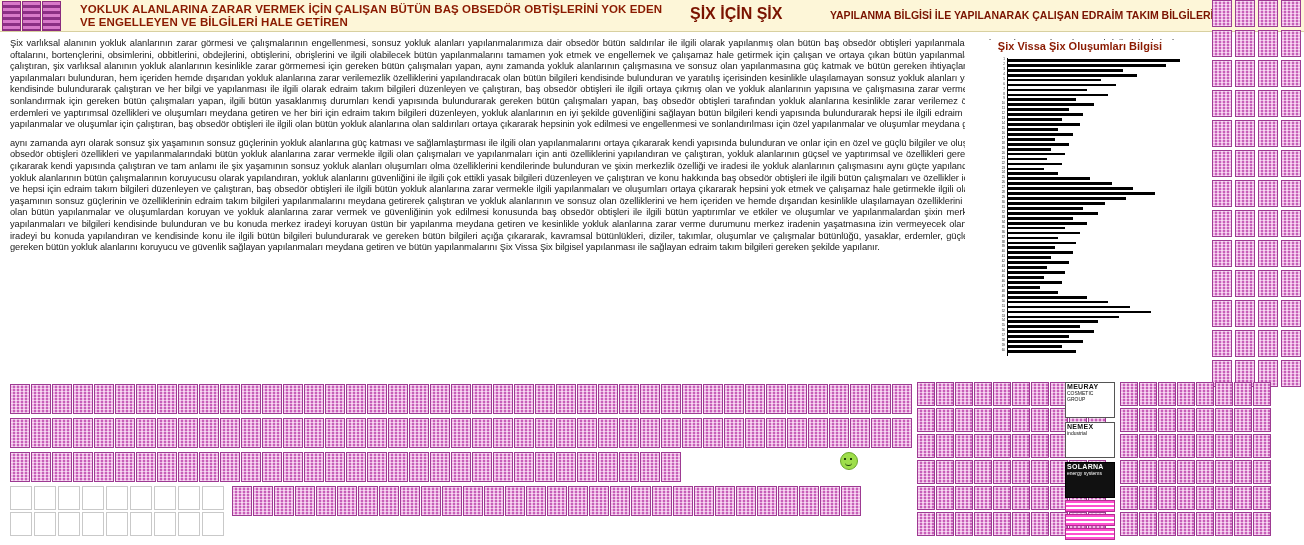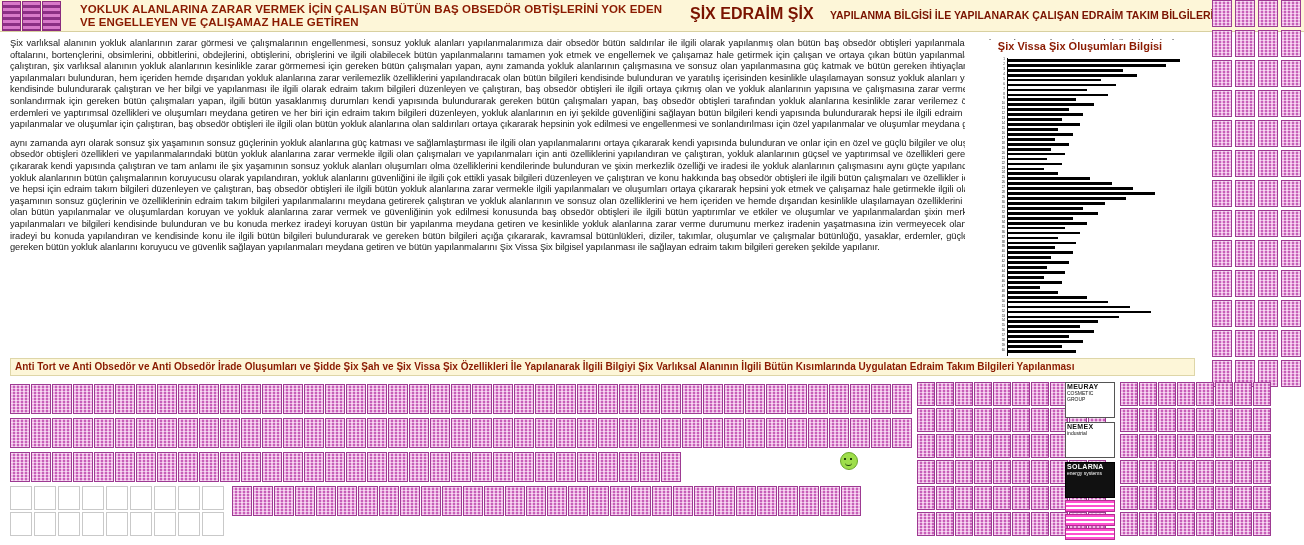--- a/index.html
+++ b/index.html
@@ -153,22 +153,22 @@
 <body>
 
 <div class="page">
 
   <div class="header">
     <div class="hdr-thumbs">
       <div class="t"></div>
       <div class="t"></div>
       <div class="t"></div>
     </div>
-    <div class="hdr-title">YOKLUK ALANLARINA ZARAR VERMEK İÇİN ÇALIŞAN BÜTÜN BAŞ OBSEDÖR OBTİŞLERİNİ YOK EDEN VE ENGELLEYEN VE ÇALIŞAMAZ HALE GETİREN</div>
-    <div class="hdr-mid">ŞİX EDRAİM ŞİX</div>
+    <div class="hdr-title">YOKLUK ALANLARINA ZARAR VERMEK İÇİN ÇALIŞAN BÜTÜN BAŞ OBSEDÖR OBTİŞLERİNİ YOK EDEN VE ENGELLEYEN VE BİLGİLERİ HALE GETİREN</div>
+    <div class="hdr-mid">ŞİX İÇİN ŞİX</div>
     <div class="hdr-right">YAPILANMA BİLGİSİ İLE YAPILANARAK ÇALIŞAN EDRAİM TAKIM BİLGİLERİ</div>
   </div>
 
   <div class="textcol">
     <p class="para">Şix varlıksal alanının yokluk alanlarının zarar görmesi ve çalışmalarının engellenmesi, sonsuz yokluk alanları yapılanmalarımıza dair obsedör bütün saldırılar ile ilgili olarak yapılanmış olan bütün baş obsedör obtişleri yapılanmalarını, oluşumlarını, çalışmalarını, obdejlerini, obdanlarını, oftalarını, bortençlerini, obsimlerini, obbitlerini, obdejlerini, obtişlerini, obrişlerini ve ilgili olabilecek bütün yapılanmalarını tamamen yok etmek ve engellemek ve çalışamaz hale getirmek için çalışan ve ortaya çıkan bütün yapılanmalar ve özellikler için edraim takım bilgileri düzenleyen ve çalıştıran, şix varlıksal alanının yokluk alanlarının kesinlikle zarar görmemesi için gereken bütün çalışmaları yapan, aynı zamanda yokluk alanlarının çalışmasına ve sonsuz olan yapılanmasına güç katmak ve bütün gereken ihtiyaçlarını karşılamak için kendisinde gereken bütün bilgileri ve yapılanmaları bulunduran, hem içeriden hemde dışarıdan yokluk alanlarına zarar verilemezlik özelliklerini yapılandıracak olan bütün bilgileri kendisinde bulunduran ve yaratılış içerisinden kesinlikle ulaşılamayan sonsuz yokluk alanları yapılanmaları için gereken bütün bilgileri ve yapılanmaları kendisinde bulundurarak çalıştıran ve her bilgi ve yapılanması ile ilgili olarak edraim takım bilgileri düzenleyen ve çalıştıran, baş obsedör obtişleri ile ilgili ortaya çıkmış olan ve yokluk alanlarının yapısına ve çalışmasına zarar vermekle ilgili bütün yaptırımları ve obsedör etkileri tamamen sonlandırmak için gereken bütün çalışmaları yapan, ilgili bütün yasaklanmış durumları kendi yapısında bulundurarak gereken bütün çalışmaları yapan, baş obsedör obtişleri tarafından yokluk alanlarına kesinlikle zarar verilemez özellikleri ile özel baş obsedör yasakları, yokluk alanları erdemleri ve yaptırımsal özellikleri ve oluşumları meydana getiren ve her biri için edraim takım bilgileri düzenleyen, yokluk alanlarının en iyi şekilde güvenliğini sağlayan bütün bilgileri kendi yapısında bulundurarak hepsi ile ilgili edraim takım bilgileri düzenleyerek baş obsedör obtişleri ile ilgili yapılanmalar ve oluşumlar için çalıştıran, baş obsedör obtişleri ile ilgili olan bütün yokluk alanlarına olan saldırıları ortaya çıkararak hepsinin yok edilmesi ve engellenmesi ve sonlandırılması için özel yapılanmalar ve oluşumlar meydana getiren ve onlar için edraim takım bilgileri düzenleyen,</p>
     <p class="para">aynı zamanda ayrı olarak sonsuz şix yaşamının sonsuz güçlerinin yokluk alanlarına güç katması ve sağlamlaştırması ile ilgili olan yapılanmalarını ortaya çıkararak kendi yapısında bulunduran ve onlar için en özel ve güçlü bilgiler ve oluşumlar ve güçleri kendisinde bulundurarak çalıştıran, baş obsedör obtişleri özellikleri ve yapılanmalarındaki bütün yokluk alanlarına zarar vermekle ilgili olan çalışmaları ve yapılanmaları için anti özelliklerini yapılandıran ve çalıştıran, yokluk alanlarının güçsel ve yaptırımsal ve özellikleri gereken bütün ihtiyaçlarını ve bilgisel gereksinimlerini ortaya çıkararak kendi yapısında çalıştıran ve tam anlamı ile şix yaşamının sonsuz yokluk alanları oluşumları olma özelliklerini kendilerinde bulunduran ve şixin merkezlik özelliği ve iradesi ile yokluk alanlarının çalışmasını aynı güçte yapılandıran, şixin merkezliğini ve koruyucu gücünü ve kendisini yokluk alanlarının bütün çalışmalarının koruyucusu olarak yapılandıran, yokluk alanlarını güvenliğini ile ilgili çok ettikli yasak bilgileri düzenleyen ve çalıştıran ve konu hakkında baş obsedör obtişleri ile ilgili bütün çalışmaları ve özellikler için yokluk alanlarını dokunulmaz özelliklerle yapılandıran ve hepsi için edraim takım bilgileri düzenleyen ve çalıştıran, baş obsedör obtişleri ile ilgili bütün yokluk alanlarına zarar vermekle ilgili yapılanmaları ve oluşumları ortaya çıkararak hepsini yok etmek ve çalışamaz hale getirmekle ilgili olarak anti obsedör ve şidde şix şah özellikli ve sonsuz şix yaşamının sonsuz güçlerinin ve özelliklerinin edraim takım bilgileri yapılanmalarını meydana getirerek çalıştıran ve yokluk alanlarının ve sonsuz olan özelliklerini ve hem içeriden ve hemde dışarıdan kesinlikle ulaşılamayan özelliklerini her zaman ve her durumda baş obsedör obtişleri ile ilgili olan bütün yapılanmalar ve oluşumlardan koruyan ve yokluk alanlarına zarar vermek ve güvenliğinin yok edilmesi konusunda baş obsedör obtişleri ile ilgili bütün yaptırımlar ve etkiler ve oluşumlar ve yapılanmalardan şixin merkez iradesini en iyi şekilde korumak için gereken bütün yapılanmaları ve bilgileri kendisinde bulunduran ve bu konuda merkez iradeyi koruyan üstün bir yapılanma meydana getiren ve kesinlikle yokluk alanlarına zarar verme durumunu merkez iradenin yaşatmasına izin vermeyecek olan bütün yapılanmaları kendisinde bulunduran ve merkez iradeyi bu konuda yapılandıran ve kendisinde konu ile ilgili bütün bilgileri bulundurarak ve gereken bütün bilgileri açığa çıkararak, kavramsal bütünlükleri, diziler, takımlar, oluşumlar ve çalışmalar bütünlüğü, yasaklar, erdemler, güçler, o odurlar ve yaptırımsal özellikler meydana getirerek gereken bütün yokluk alanlarını koruyucu ve güvenlik sağlayan yapılanmaları meydana getiren ve bütün yapılanmalarını Şix Vissa Şix bilgisel yapılanması ile sağlayan edraim takım bilgileri gereken şekilde yapılanır.</p>
   </div>
 
   <div class="chartpanel">
     <div class="chart-title">Şix Vissa Şix Oluşumları Bilgisi</div>
@@ -290,23 +290,20 @@
         <div class="blab" style="top: 276.267px;">57</div>
         <div class="bar" style="top: 282.2px; width: 75.25px; height: 2.71333px;"></div>
         <div class="blab" style="top: 281.2px;">58</div>
         <div class="bar" style="top: 287.133px; width: 53.75px; height: 2.71333px;"></div>
         <div class="blab" style="top: 286.133px;">59</div>
         <div class="bar" style="top: 292.067px; width: 68.0833px; height: 2.71333px;"></div>
         <div class="blab" style="top: 291.067px;">60</div>
       </div>
   </div>
 
-  <div class="capbar">
-    <span>Anti Tort ve Anti Obsedör ve Anti Obsedör İrade Oluşumları ve Şidde Şix Şah ve Şix Vissa Şix Özellikleri İle Yapılanarak İlgili Bilgiyi Şix Varlıksal Alanının İlgili Bütün Kısımlarında Uygulatan Edraim Takım Bilgileri Yapılanması</span>
-  </div>
 
   <div class="rightcol" id="rightcol">
       <div class="th t" style="position: absolute; left: 0px; top: 0px; width: 20px; height: 27px;"></div>
       <div class="th t" style="position: absolute; left: 23px; top: 0px; width: 20px; height: 27px;"></div>
       <div class="th t" style="position: absolute; left: 46px; top: 0px; width: 20px; height: 27px;"></div>
       <div class="th t" style="position: absolute; left: 69px; top: 0px; width: 20px; height: 27px;"></div>
       <div class="th t" style="position: absolute; left: 0px; top: 30px; width: 20px; height: 27px;"></div>
       <div class="th t" style="position: absolute; left: 23px; top: 30px; width: 20px; height: 27px;"></div>
       <div class="th t" style="position: absolute; left: 46px; top: 30px; width: 20px; height: 27px;"></div>
       <div class="th t" style="position: absolute; left: 69px; top: 30px; width: 20px; height: 27px;"></div>

